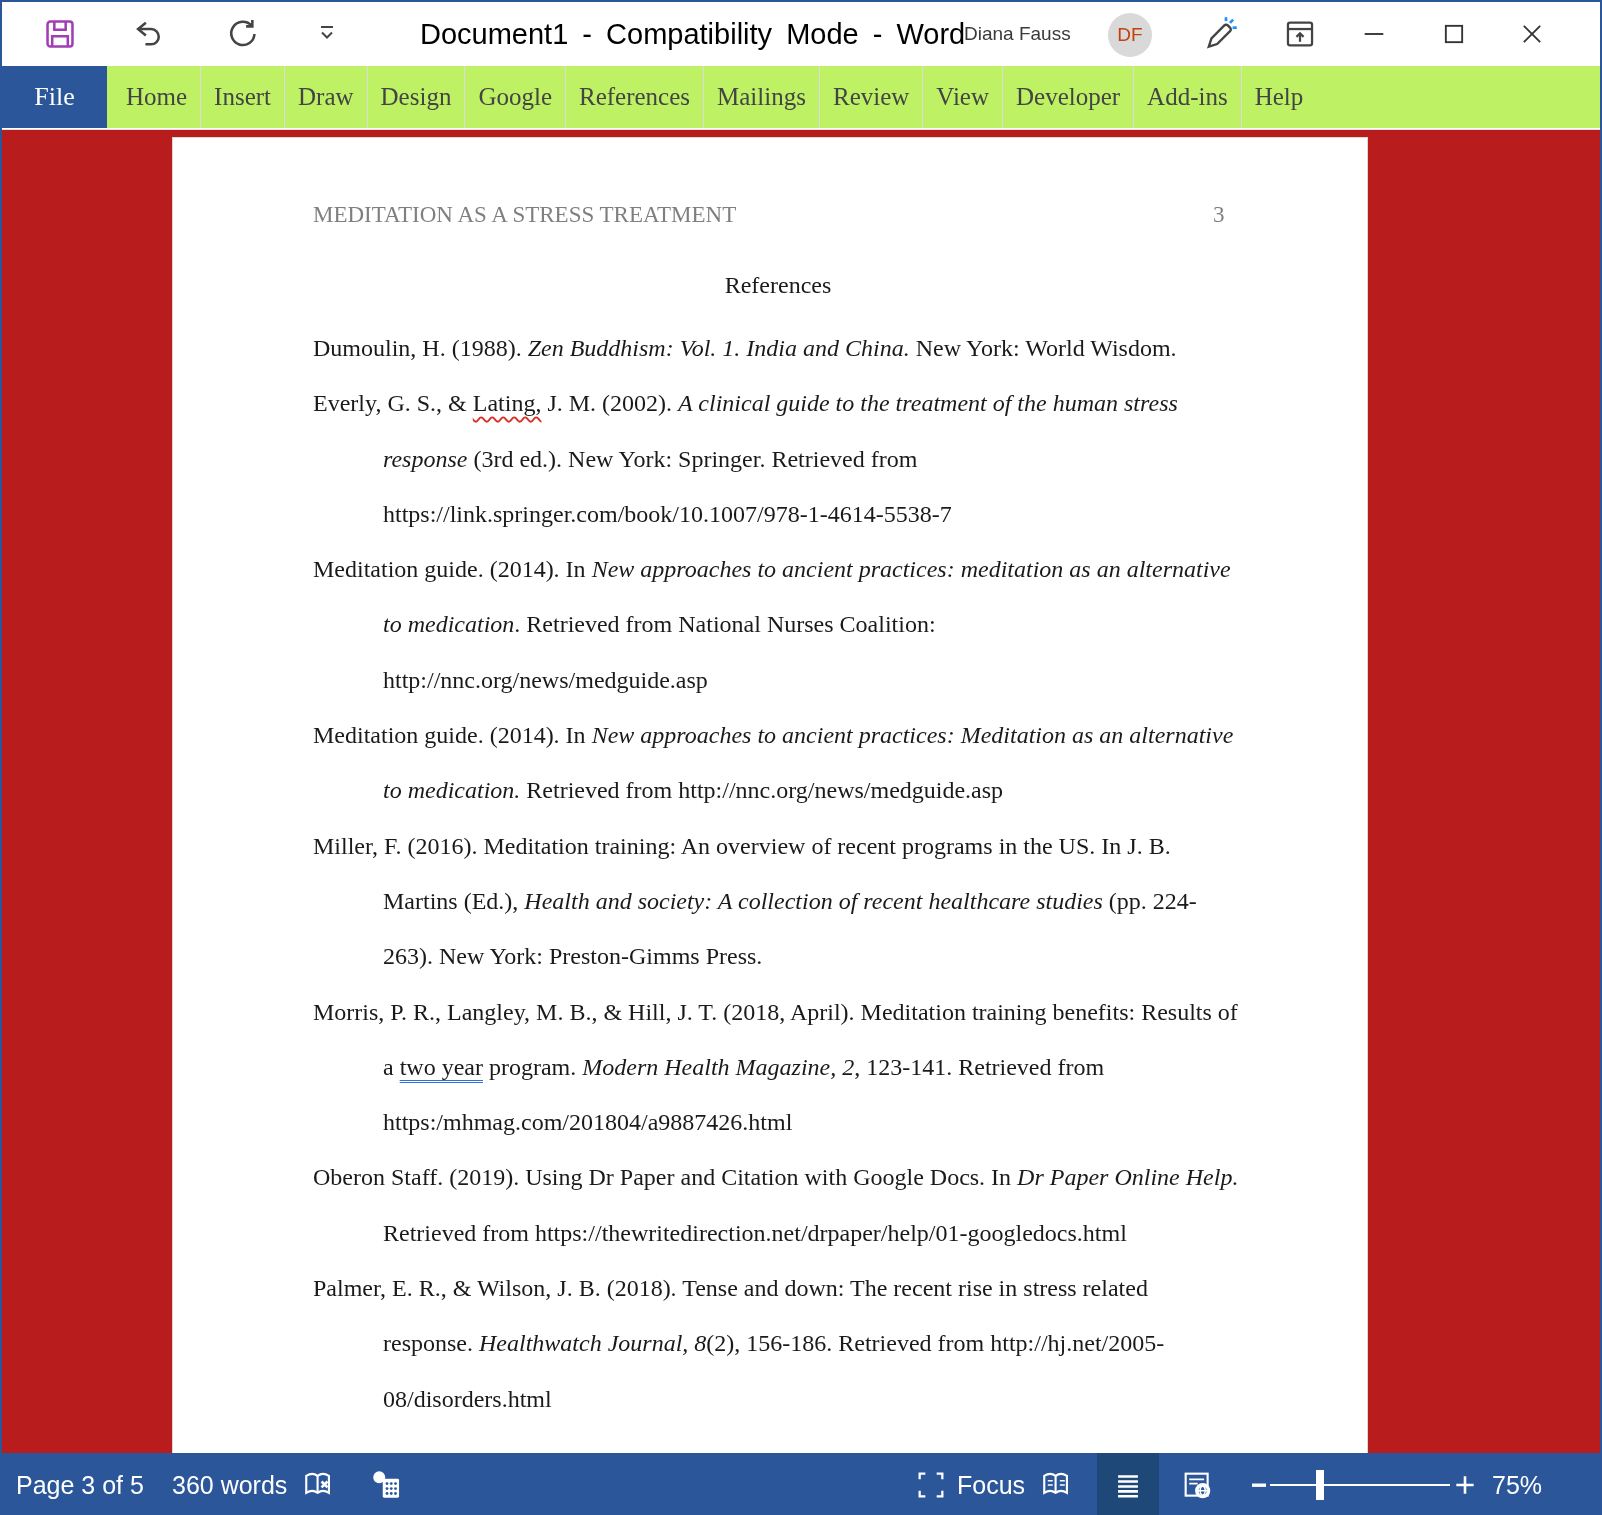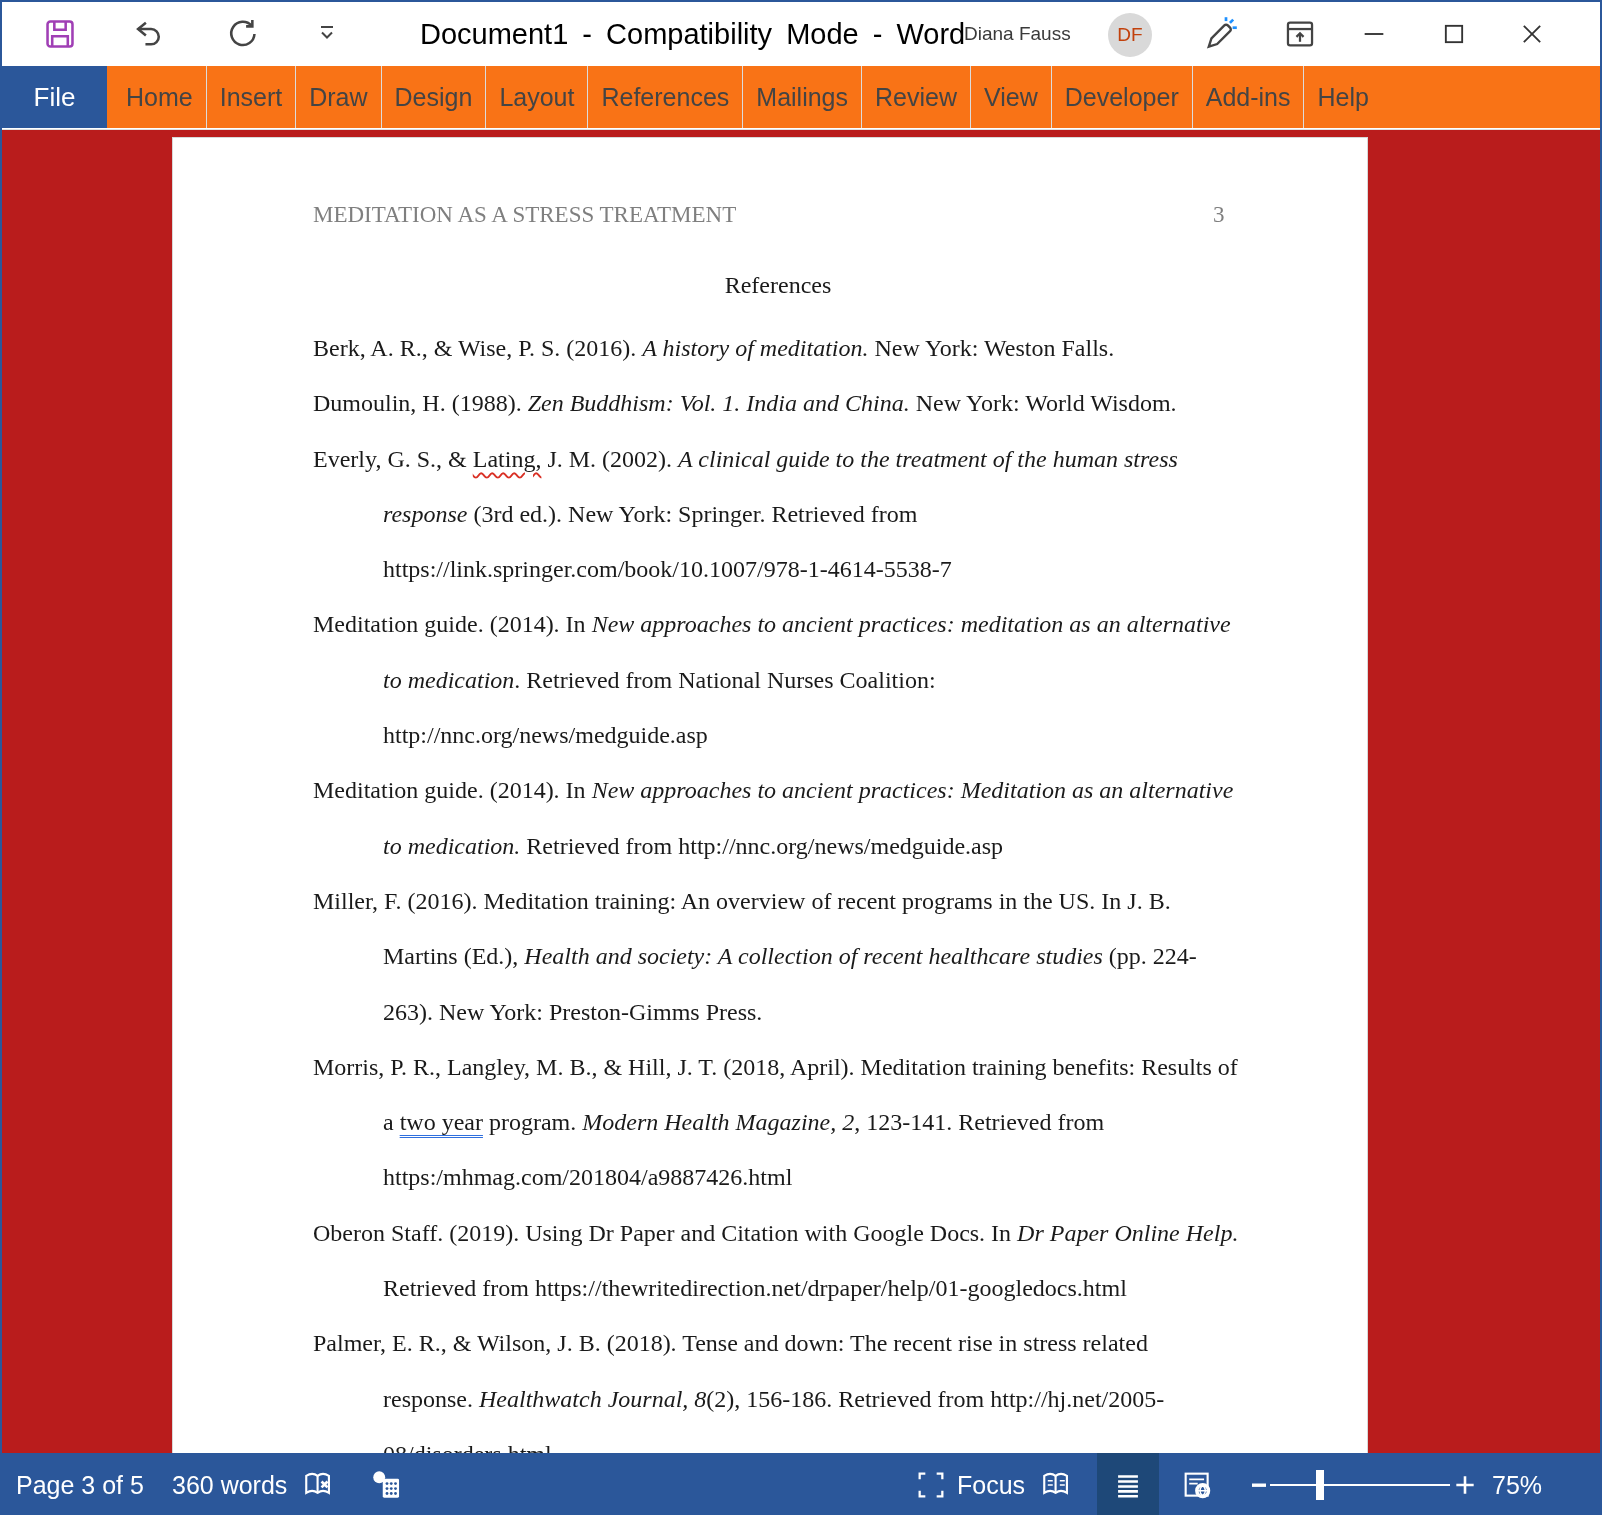--- a/index.html
+++ b/index.html
@@ -11,21 +11,21 @@
     font-family:"Liberation Sans",sans-serif;
   }
   
   .titlebar{position:absolute;left:0;top:0;width:100%;height:64px;background:#fff;}
   .qat-btn{position:absolute;top:14px;width:36px;height:36px;display:flex;align-items:center;justify-content:center;cursor:default;}
   .title-text{position:absolute;left:418px;top:0;height:64px;line-height:64px;font-size:29px;color:#000000;word-spacing:6px;white-space:nowrap;}
   .user-name{position:absolute;left:962px;top:0;height:64px;line-height:64px;font-size:19px;color:#3a3a3a;}
   .avatar{position:absolute;left:1106px;top:11px;width:44px;height:44px;border-radius:50%;background:#d9d9d9;color:#c2410c;font-size:19px;display:flex;align-items:center;justify-content:center;}
   .cap-btn{position:absolute;top:0;width:64px;height:64px;display:flex;align-items:center;justify-content:center;color:#333;}
   
-  .tabrow{position:absolute;left:0;top:64px;width:100%;height:62px;background:#f97316;display:flex;align-items:stretch;}
+  .tabrow{position:absolute;left:0;top:64px;width:100%;height:62px;background:#bef264;display:flex;align-items:stretch;font-family:Liberation Serif, serif;}
   .file-tab{width:105px;background:#2b579a;color:#fff;font-size:26px;display:flex;align-items:center;justify-content:center;}
   .tab{padding:0 13px;font-size:25px;color:#444;display:flex;align-items:center;}
   .tabgroup{display:flex;align-items:stretch;margin-left:6px;}
   .tabgroup .tab + .tab{border-left:1px solid #dcdcdc;}
   .searchbox{position:absolute;left:1268px;top:64px;height:62px;display:flex;align-items:center;gap:14px;color:#444;font-size:26px;}
   .rib-btn{position:absolute;top:74px;width:44px;height:44px;border:2px solid #2b579a;border-radius:5px;display:flex;align-items:center;justify-content:center;background:#fff;}
   .hairline{position:absolute;left:0;top:127px;width:100%;height:1px;background:#e0e0e0;}
   
   .docarea{position:absolute;left:0;top:128px;width:100%;height:1323px;background:#b91c1c;}
   .page{
@@ -139,21 +139,21 @@
     </div>
   </div>
 
   <div class="tabrow">
     <div class="file-tab">File</div>
     <div class="tabgroup">
       <div class="tab">Home</div>
       <div class="tab">Insert</div>
       <div class="tab">Draw</div>
       <div class="tab">Design</div>
-      <div class="tab">Layout</div>
+      <div class="tab">Google</div>
       <div class="tab">References</div>
       <div class="tab">Mailings</div>
       <div class="tab">Review</div>
       <div class="tab">View</div>
       <div class="tab">Developer</div>
       <div class="tab">Add-ins</div>
       <div class="tab">Help</div>
     </div>
     <div class="searchbox">
       <span>
@@ -182,21 +182,20 @@
     </div>
   </div>
   <div class="hairline"></div>
 
   <div class="docarea">
     <div class="page">
       <div class="running-head">MEDITATION AS A STRESS TREATMENT</div>
       <div class="page-num">3</div>
       <div class="doc-title">References</div>
       <div class="refs">
-          <div class="ref-line"><span>Berk, A. R., &amp; Wise, P. S. (2016). </span><span class="it">A history of meditation.</span><span> New York: Weston Falls.</span></div>
           <div class="ref-line"><span>Dumoulin, H. (1988). </span><span class="it">Zen Buddhism: Vol. 1. India and China.</span><span> New York: World Wisdom.</span></div>
           <div class="ref-line"><span>Everly, G. S., &amp; </span><span class="sp-red">Lating,</span><span> J. M. (2002). </span><span class="it">A clinical guide to the treatment of the human stress</span></div>
           <div class="ref-line indent"><span class="it">response</span><span> (3rd ed.). New York: Springer. Retrieved from</span></div>
           <div class="ref-line indent"><span>https://link.springer.com/book/10.1007/978-1-4614-5538-7</span></div>
           <div class="ref-line"><span>Meditation guide. (2014). In </span><span class="it">New approaches to ancient practices: meditation as an alternative</span></div>
           <div class="ref-line indent"><span class="it">to medication</span><span>. Retrieved from National Nurses Coalition:</span></div>
           <div class="ref-line indent"><span>http://nnc.org/news/medguide.asp</span></div>
           <div class="ref-line"><span>Meditation guide. (2014). In </span><span class="it">New approaches to ancient practices: Meditation as an alternative</span></div>
           <div class="ref-line indent"><span class="it">to medication.</span><span> Retrieved from http://nnc.org/news/medguide.asp</span></div>
           <div class="ref-line"><span>Miller, F. (2016). Meditation training: An overview of recent programs in the US. In J. B.</span></div>

